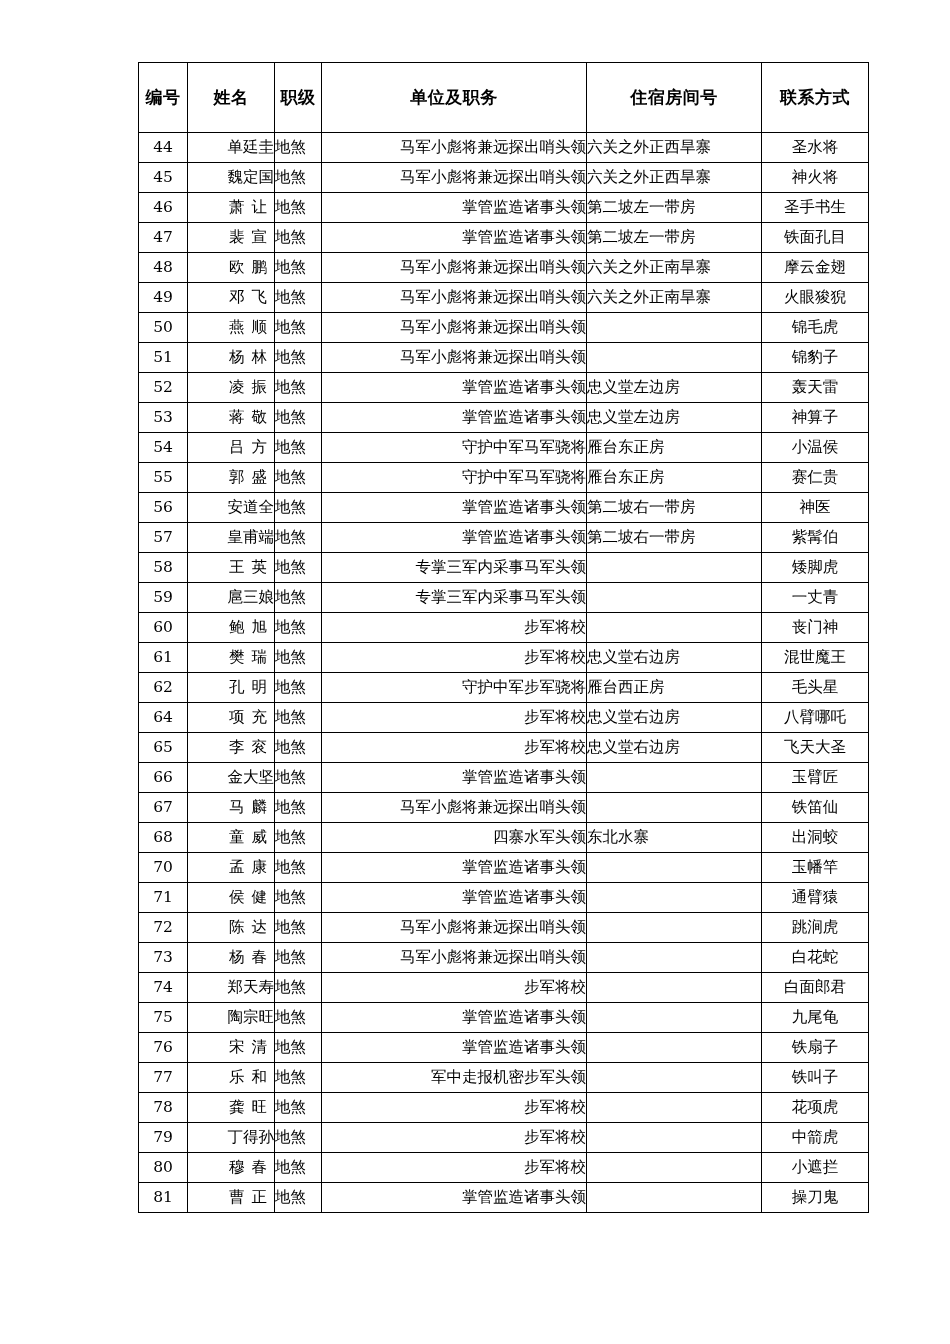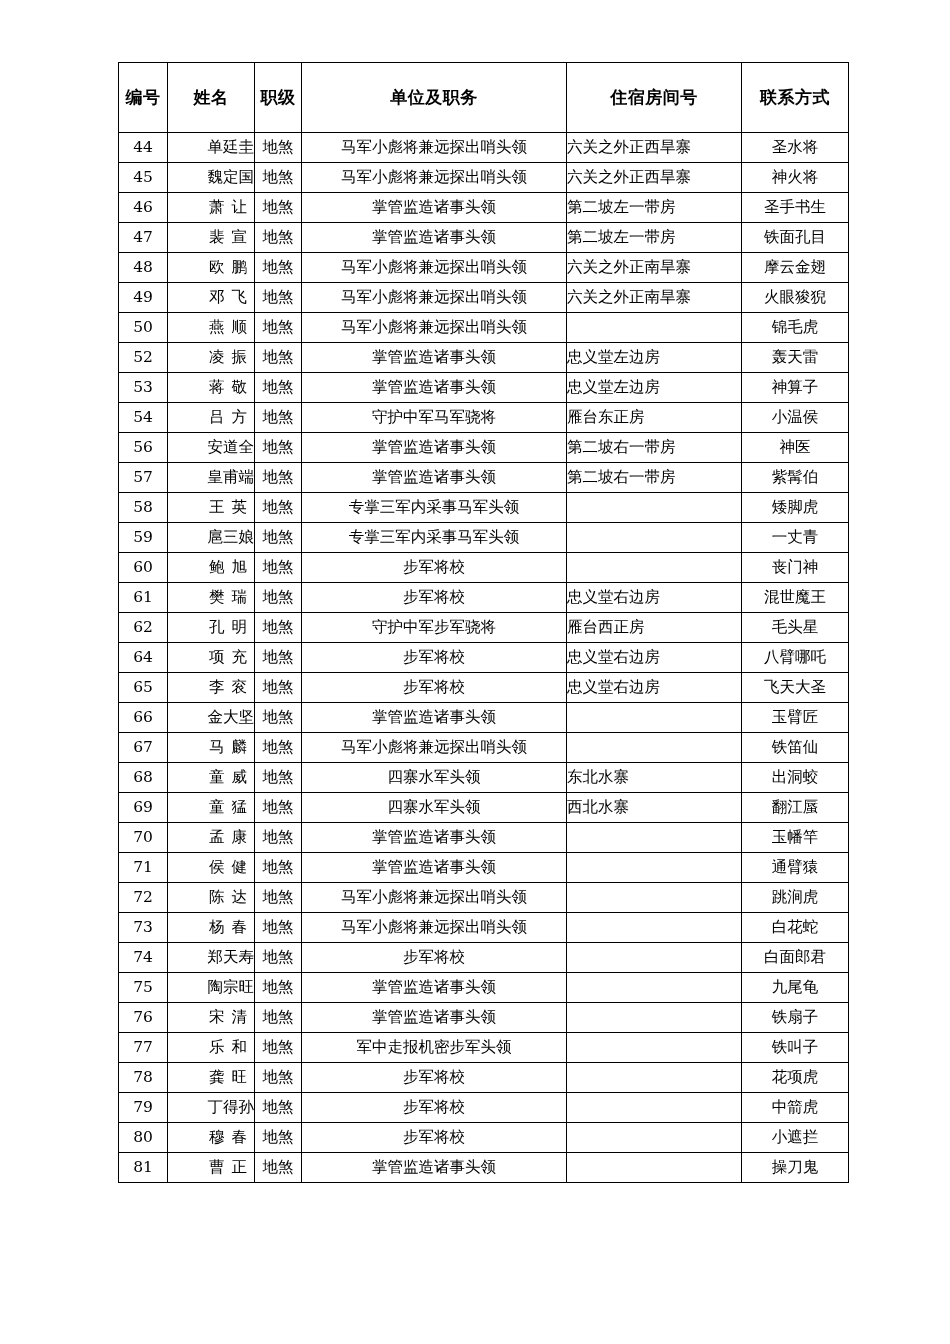--- a/index.html
+++ b/index.html
@@ -11,21 +11,21 @@
     width: 950px;
     height: 1344px;
     font-family: "DejaVu Sans", "Liberation Sans", sans-serif;
     color: #000000;
     position: relative;
     overflow: hidden;
   }
 
   .page {
     position: absolute;
-    left: 84px;
+    left: 104px;
     top: 62px;
     width: 730px;
     padding-left: 34px;
   }
 
   table.roster {
     border-collapse: collapse;
     table-layout: fixed;
     width: 730px;
     background: #ffffff;
@@ -62,22 +62,22 @@
   th.h-id {
     white-space: normal;
     width: 49px;
     line-height: 1.25;
     padding: 0 12px;
   }
 
   
   td.c-id   { text-align: center; font-size: 16px; font-family: "DejaVu Serif", "Liberation Serif", serif; margin-left: 30px; }
   td.c-name { text-align: right; }
-  td.c-rank { text-align: center; }
-  td.c-unit { text-align: center;  padding-left: 4px; margin-left: 48px; }
+  td.c-rank { text-align: left; }
+  td.c-unit { text-align: right;  padding-left: 4px; margin-left: 48px; }
   td.c-room { text-align: left;  padding-left: 4px; margin-top: 36px; }
   td.c-nick { text-align: center; }
 
   
   td.c-name.spaced { letter-spacing: 7px; text-indent: 7px; }
 </style>
 </head>
 <body>
 
 <div class="page">
@@ -151,20 +151,28 @@
         </tr>
         <tr>
           <td class="c-id">50</td>
           <td class="c-name spaced">燕顺</td>
           <td class="c-rank">地煞</td>
           <td class="c-unit">马军小彪将兼远探出哨头领</td>
           <td class="c-room"></td>
           <td class="c-nick">锦毛虎</td>
         </tr>
         <tr>
+          <td class="c-id">51</td>
+          <td class="c-name spaced">杨林</td>
+          <td class="c-rank">地煞</td>
+          <td class="c-unit">马军小彪将兼远探出哨头领</td>
+          <td class="c-room"></td>
+          <td class="c-nick">锦豹子</td>
+        </tr>
+        <tr>
           <td class="c-id">52</td>
           <td class="c-name spaced">凌振</td>
           <td class="c-rank">地煞</td>
           <td class="c-unit">掌管监造诸事头领</td>
           <td class="c-room">忠义堂左边房</td>
           <td class="c-nick">轰天雷</td>
         </tr>
         <tr>
           <td class="c-id">53</td>
           <td class="c-name spaced">蒋敬</td>
@@ -175,20 +183,28 @@
         </tr>
         <tr>
           <td class="c-id">54</td>
           <td class="c-name spaced">吕方</td>
           <td class="c-rank">地煞</td>
           <td class="c-unit">守护中军马军骁将</td>
           <td class="c-room">雁台东正房</td>
           <td class="c-nick">小温侯</td>
         </tr>
         <tr>
+          <td class="c-id">55</td>
+          <td class="c-name spaced">郭盛</td>
+          <td class="c-rank">地煞</td>
+          <td class="c-unit">守护中军马军骁将</td>
+          <td class="c-room">雁台东正房</td>
+          <td class="c-nick">赛仁贵</td>
+        </tr>
+        <tr>
           <td class="c-id">56</td>
           <td class="c-name">安道全</td>
           <td class="c-rank">地煞</td>
           <td class="c-unit">掌管监造诸事头领</td>
           <td class="c-room">第二坡右一带房</td>
           <td class="c-nick">神医</td>
         </tr>
         <tr>
           <td class="c-id">57</td>
           <td class="c-name">皇甫端</td>
@@ -271,28 +287,20 @@
         </tr>
         <tr>
           <td class="c-id">68</td>
           <td class="c-name spaced">童威</td>
           <td class="c-rank">地煞</td>
           <td class="c-unit">四寨水军头领</td>
           <td class="c-room">东北水寨</td>
           <td class="c-nick">出洞蛟</td>
         </tr>
         <tr>
-          <td class="c-id">69</td>
-          <td class="c-name spaced">童猛</td>
-          <td class="c-rank">地煞</td>
-          <td class="c-unit">四寨水军头领</td>
-          <td class="c-room">西北水寨</td>
-          <td class="c-nick">翻江蜃</td>
-        </tr>
-        <tr>
           <td class="c-id">70</td>
           <td class="c-name spaced">孟康</td>
           <td class="c-rank">地煞</td>
           <td class="c-unit">掌管监造诸事头领</td>
           <td class="c-room"></td>
           <td class="c-nick">玉幡竿</td>
         </tr>
         <tr>
           <td class="c-id">71</td>
           <td class="c-name spaced">侯健</td>

